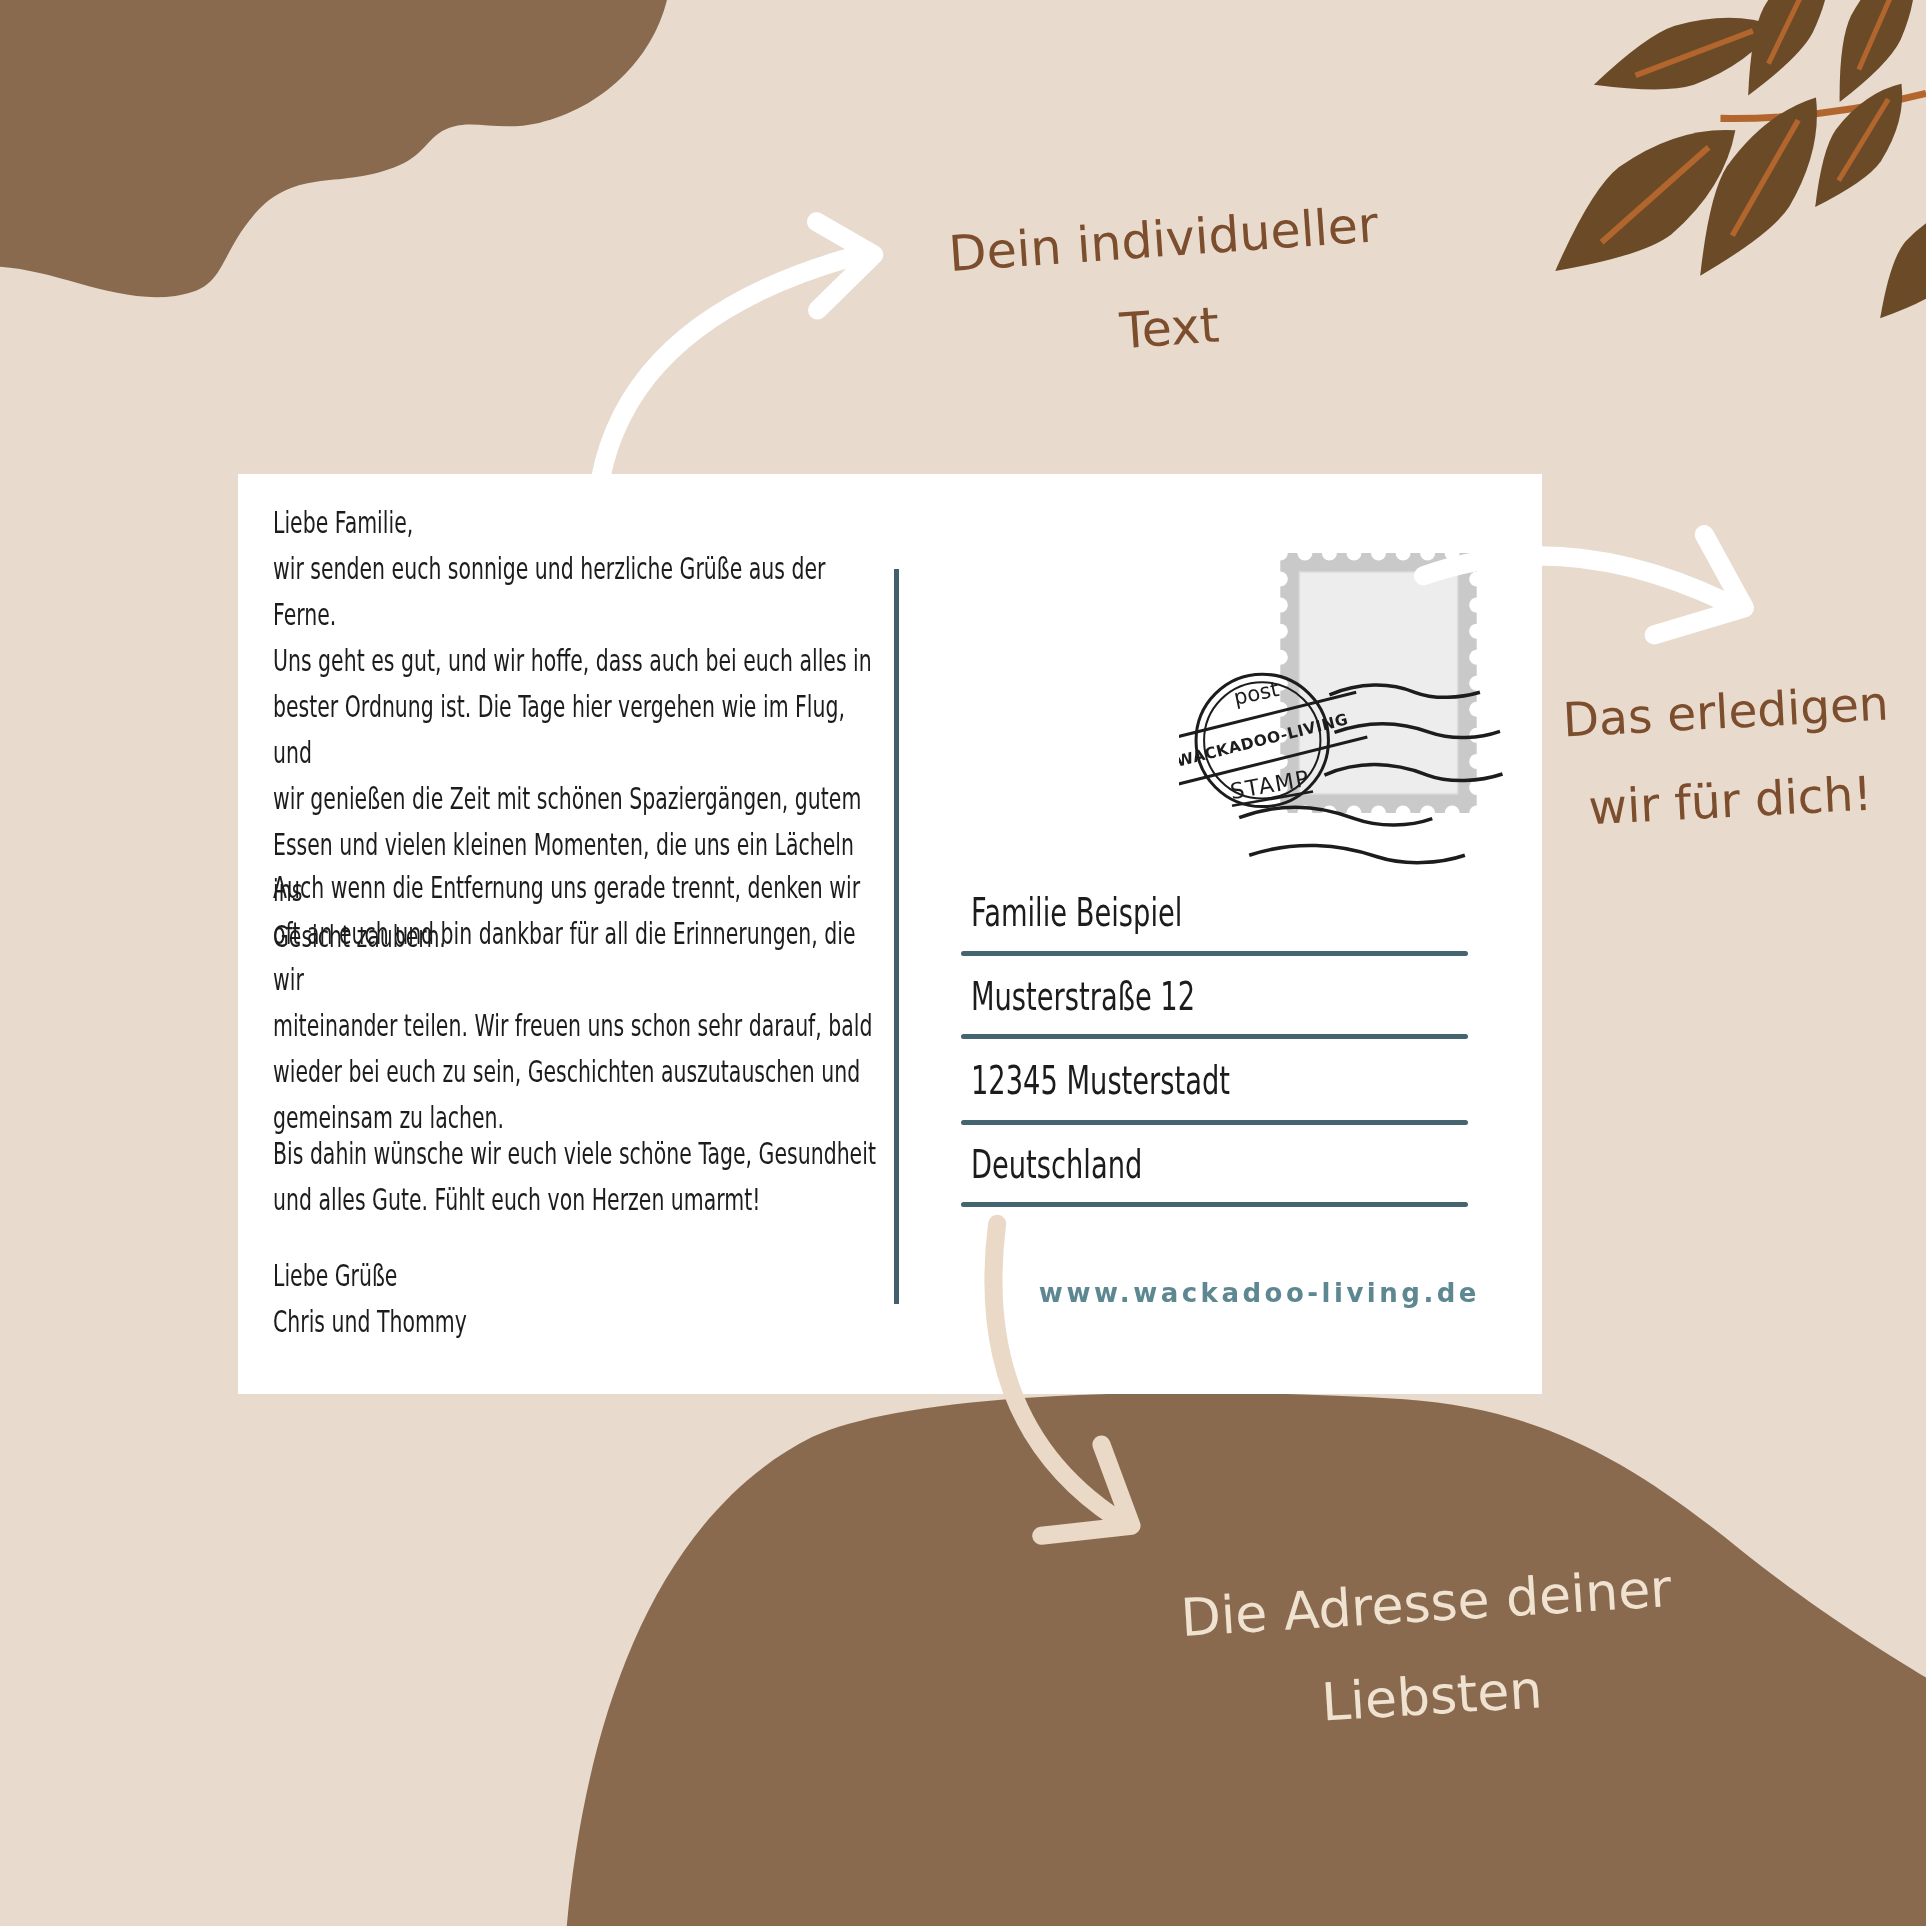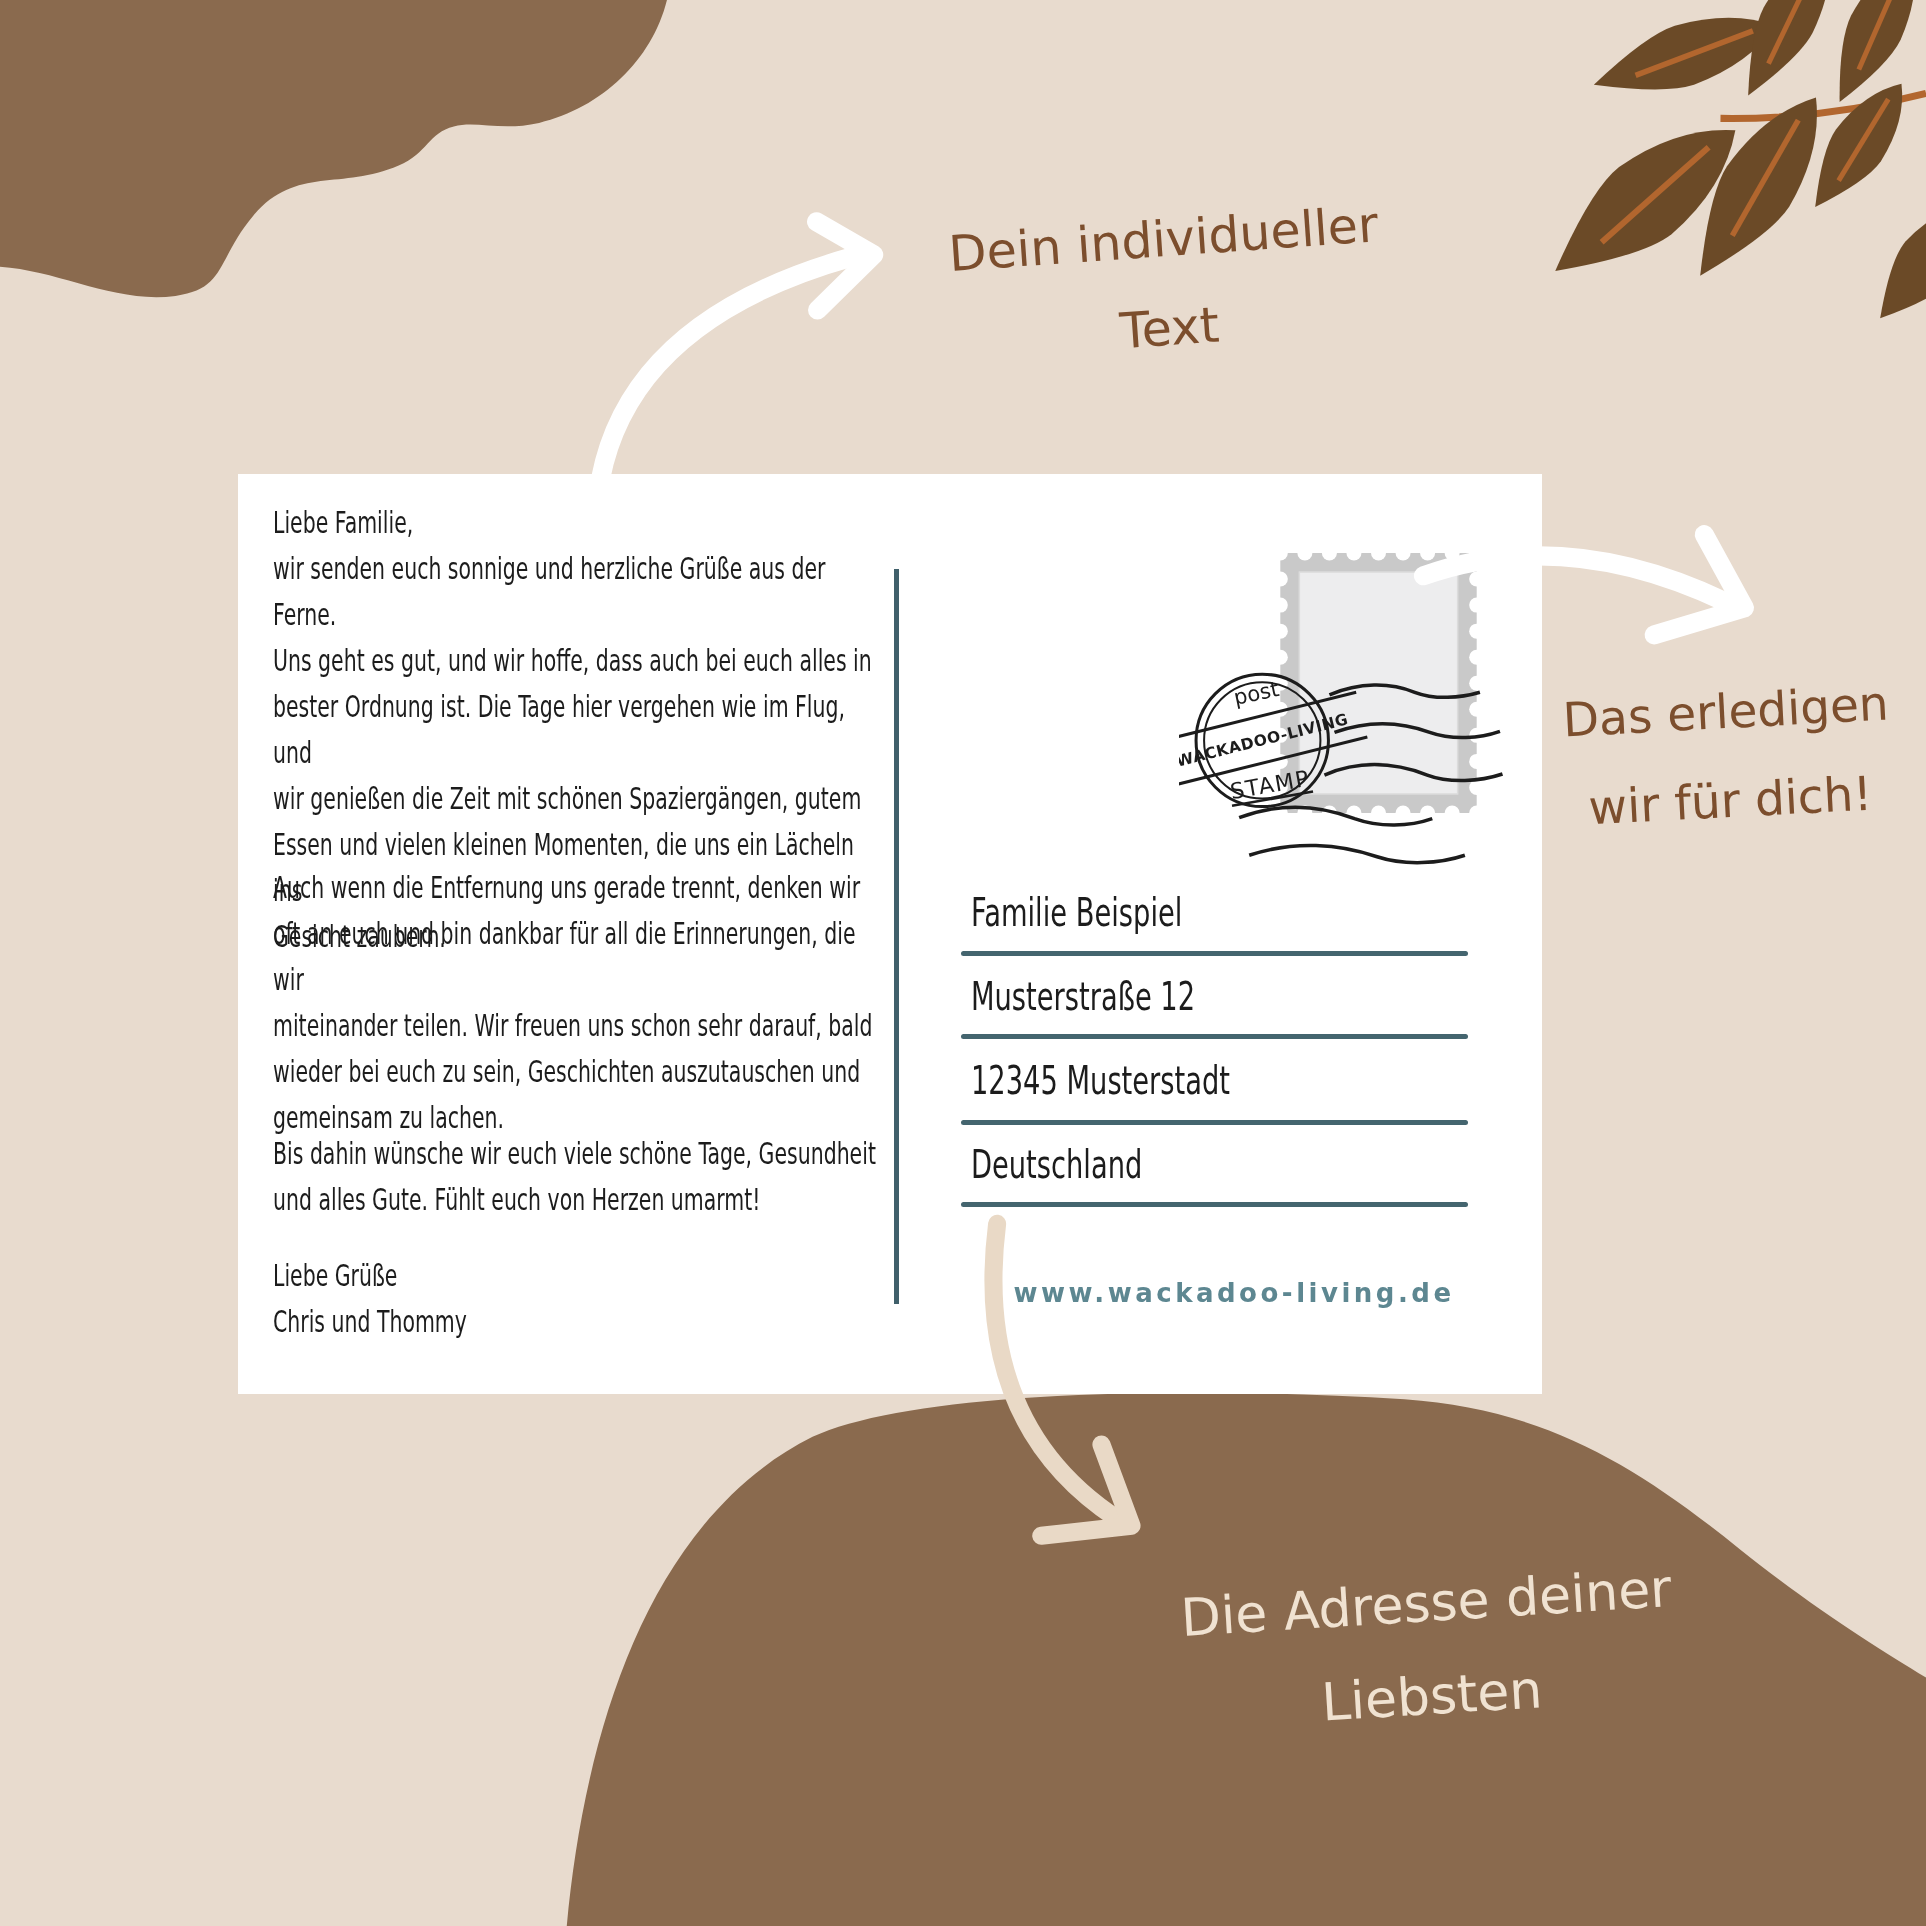--- a/index.html
+++ b/index.html
@@ -20,21 +20,21 @@
   .letter.p1{top:499px;}
   .letter.p2{top:864px;}
   .letter.p3{top:1130px;}
   .letter.sig{top:1252px;}
 
   
   .addr-text{color:var(--ink,#1e1e1e);font-size:39px;white-space:nowrap;
              transform:scaleX(.7);transform-origin:0 0;left:971px;}
   .addr-rule{left:961px;width:507px;height:5px;background:var(--address-line-teal,#44656f);border-radius:2.5px;}
 
-  .website{left:988px;top:1278px;width:492px;text-align:center;
+  .website{left:988px;top:1278px;width:492px;text-align:right;
            color:var(--website-teal,#5d8791);font-size:26px;font-weight:600;letter-spacing:3.5px;}
 
   
   .note{white-space:pre-line;text-align:center;line-height:89px;
         color:var(--annotation-brown,#7c4e2d);}
   .note-top{left:878px;top:195px;width:577px;font-size:49px;transform:rotate(-4deg);}
   .note-right{left:1535px;top:667px;width:386px;font-size:47px;transform:rotate(-3deg);}
   .note-bottom{left:1093px;top:1557px;width:672px;font-size:52px;line-height:93px;
                color:var(--annotation-cream,#f0e2d1);transform:rotate(-3.5deg);}
 

